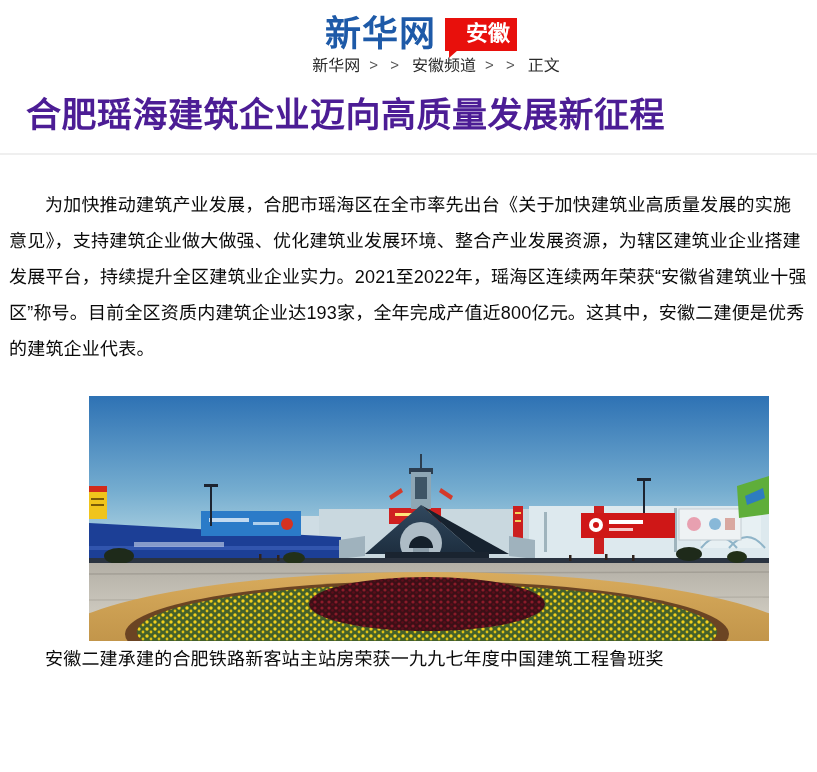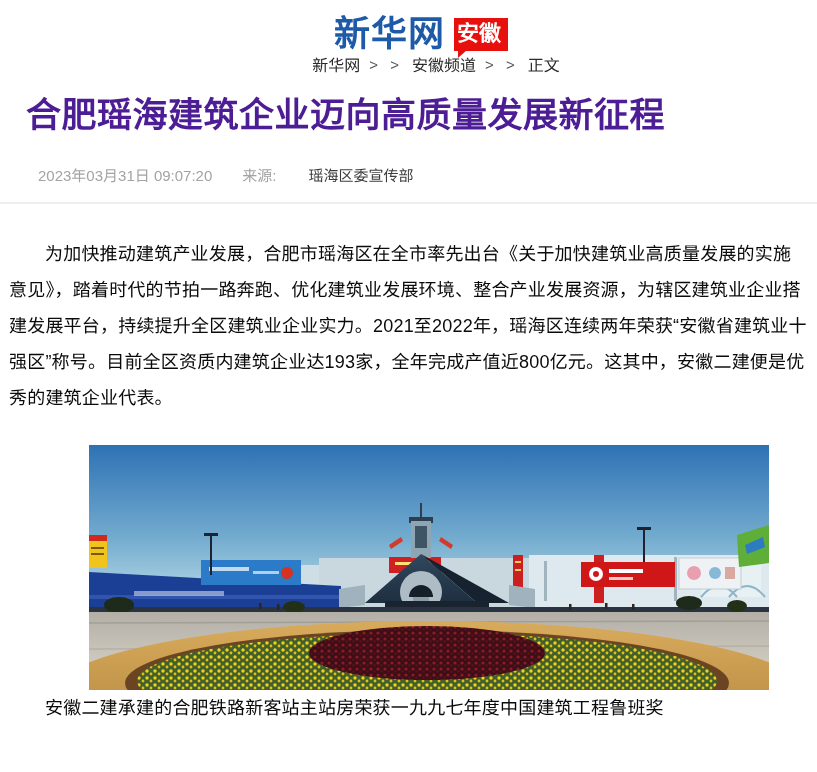--- a/index.html
+++ b/index.html
@@ -31,21 +31,21 @@
     font-family: "Liberation Sans", "DejaVu Sans", sans-serif;
   }
   .logo-badge {
     position: relative;
     margin-left: 9px;
     background: #e8100c;
     color: #ffffff;
     font-size: 22px;
     font-weight: 700;
     line-height: 1;
-    padding: 5px 7px 6px 3px;
+    padding: 5px 7px 6px 21px;
   }
   .logo-badge::after {
     content: "";
     position: absolute;
     left: 4px;
     bottom: -7px;
     width: 0; height: 0;
     border-top: 8px solid #e8100c;
     border-right: 9px solid transparent;
   }
@@ -127,30 +127,25 @@
       <a class="crumb">新华网</a>
       <span class="sep">&gt; &gt;</span>
       <a class="crumb">安徽频道</a>
       <span class="sep">&gt; &gt;</span>
       <span class="crumb">正文</span>
     </nav>
   </div>
 
   <h1 class="article-title">合肥瑶海建筑企业迈向高质量发展新征程</h1>
 
-  <div class="article-meta">
-    <span class="meta-date">2023年03月31日 09:07:20</span>
-    <span class="meta-source-label">来源:</span>
-    <span class="meta-source">瑶海区委宣传部</span>
-  </div>
 
   <hr class="head-divider">
 
   <div class="article-body">
-    <p class="p-first">为加快推动建筑产业发展，合肥市瑶海区在全市率先出台《关于加快建筑业高质量发展的实施意见》，踏着时代的节拍一路奔跑、优化建筑业发展环境、整合产业发展资源，为辖区建筑业企业搭建发展平台，持续提升全区建筑业企业实力。2021至2022年，瑶海区连续两年荣获“安徽省建筑业十强区”称号。目前全区资质内建筑企业达193家，全年完成产值近800亿元。这其中，安徽二建便是优秀的建筑企业代表。</p>
+    <p class="p-first">为加快推动建筑产业发展，合肥市瑶海区在全市率先出台《关于加快建筑业高质量发展的实施意见》，支持建筑企业做大做强、优化建筑业发展环境、整合产业发展资源，为辖区建筑业企业搭建发展平台，持续提升全区建筑业企业实力。2021至2022年，瑶海区连续两年荣获“安徽省建筑业十强区”称号。目前全区资质内建筑企业达193家，全年完成产值近800亿元。这其中，安徽二建便是优秀的建筑企业代表。</p>
 
     <div class="photo-wrap">
       <svg viewBox="0 0 680 245" xmlns="http://www.w3.org/2000/svg" role="img">
         <defs>
           <linearGradient id="sky" x1="0" y1="0" x2="0" y2="1">
             <stop offset="0" stop-color="#2e72b4"></stop>
             <stop offset="0.55" stop-color="#74accf"></stop>
             <stop offset="1" stop-color="#c6e3ea"></stop>
           </linearGradient>
           <linearGradient id="plaza" x1="0" y1="0" x2="0" y2="1">

